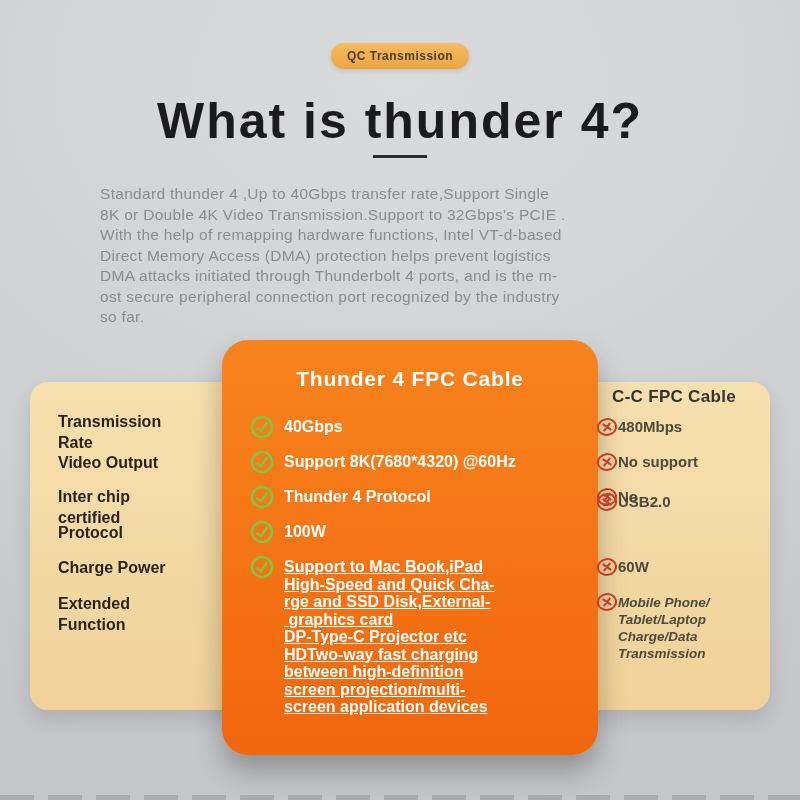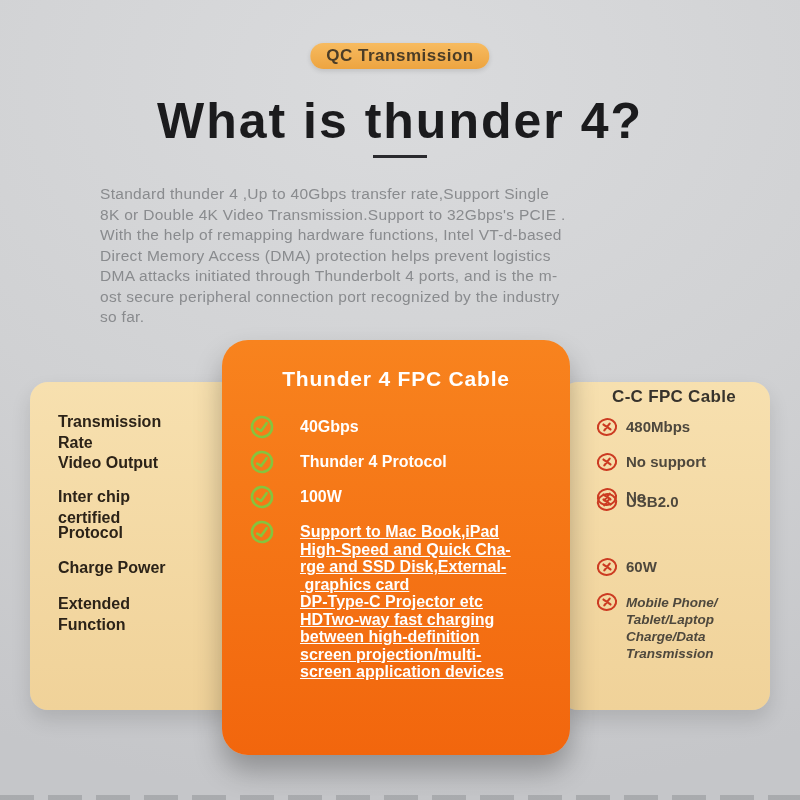--- a/index.html
+++ b/index.html
@@ -7,21 +7,21 @@
     width:800px;height:800px;position:relative;overflow:hidden;
     font-family:"Liberation Sans",sans-serif;
     background:radial-gradient(120% 90% at 50% 10%, #dadbdd 0%, #d0d1d3 55%, #c5c6c9 100%);
   }
   .pre{white-space:pre-wrap;}
   
   .badge{
     position:absolute;top:43px;left:50%;transform:translateX(-50%);
     background:linear-gradient(180deg,#f7bb60,#eda440);
     border-radius:16px;padding:3px 16px;height:20px;line-height:20px;
-    color:#4b3d27;font-weight:700;font-size:17px;letter-spacing:.5px;
+    color:#4b3d27;font-weight:700;font-size:12px;letter-spacing:.5px;
     box-shadow:0 2px 5px rgba(0,0,0,.12);
   }
   
   .page-title{
     position:absolute;top:92px;left:0;width:800px;text-align:center;
     font-size:50px;font-weight:700;color:#1b1b1d;letter-spacing:2px;margin:0;
   }
   .title-underline{
     position:absolute;top:155px;left:50%;transform:translateX(-50%);
     width:54px;height:3px;background:#2a2a2e;
@@ -35,48 +35,48 @@
   
   .panel{
     position:absolute;top:382px;width:210px;height:328px;border-radius:18px;
     background:linear-gradient(180deg,#f7e0af 0%,#f0d299 100%);
     box-shadow:0 10px 20px rgba(0,0,0,.12);
   }
   .panel-left{left:30px;}
   .panel-right{left:560px;}
   
   .thunder-card{
-    position:absolute;left:222px;top:340px;width:348px;height:415px;border-radius:26px;
+    position:absolute;left:222px;top:340px;width:376px;height:415px;border-radius:26px;
     background:linear-gradient(180deg,#f8831e 0%,#f2660d 100%);
     box-shadow:0 16px 28px rgba(0,0,0,.28);
   }
   .thunder-title{
     margin-top:27px;text-align:center;color:#ffffff;
     font-size:21px;font-weight:700;letter-spacing:.8px;
   }
   .thunder-rows{margin:24px 0 0 28px;display:flex;flex-direction:column;gap:11px;}
-  .t-row{display:flex;align-items:flex-start;min-height:24px;gap:16px;}
+  .t-row{display:flex;align-items:flex-start;min-height:24px;}
   .t-row .txt{
     margin-left:10px;color:#ffffff;font-weight:700;font-size:16px;line-height:24px;
   }
   .t-row .txt.multi{line-height:17.5px;padding-top:3px;font-size:16px;text-decoration:underline;}
   .icon-check{flex:0 0 24px;transform:rotate(-10deg);}
   
   .feature-label{
     position:absolute;left:58px;width:160px;color:#2c2318;
     font-weight:700;font-size:16px;line-height:21px;
   }
   
   .cc-title{
     position:absolute;left:578px;top:387px;width:192px;text-align:center;
     color:#37332c;font-weight:700;font-size:17px;letter-spacing:.3px;
   }
   .c-row{position:absolute;left:596px;display:flex;align-items:flex-start;width:178px;}
   .c-row .txt{
-    margin-left:8px;color:#4e483d;font-weight:700;font-size:15px;line-height:22px;
+    color:#4e483d;font-weight:700;font-size:15px;line-height:22px;
   }
   .c-row .txt.multi{font-size:13.5px;line-height:17px;padding-top:3px;font-style:italic;}
   .icon-cross{flex:0 0 22px;transform:rotate(-8deg);}
   
   .bottom-dashes{
     position:absolute;left:0;bottom:0;width:800px;height:5px;opacity:.85;
     background:repeating-linear-gradient(90deg,#a4a6a9 0 34px,rgba(0,0,0,0) 34px 48px);
   }
 </style>
 </head>
@@ -113,20 +113,27 @@
   <div class="thunder-rows">
 
     <div class="t-row">
       <svg class="icon-check" viewBox="0 0 24 24" width="24" height="24">
           <circle cx="12" cy="12" r="10" fill="none" stroke="#85c43e" stroke-width="2.6"></circle>
           <path d="M7 12.8l3.4 2.9L17.2 9" fill="none" stroke="#85c43e" stroke-width="2.6" stroke-linecap="round" stroke-linejoin="round"></path>
         </svg>
       <span class="txt">40Gbps</span>
     </div>
 
+    <div class="t-row">
+      <svg class="icon-check" viewBox="0 0 24 24" width="24" height="24">
+          <circle cx="12" cy="12" r="10" fill="none" stroke="#85c43e" stroke-width="2.6"></circle>
+          <path d="M7 12.8l3.4 2.9L17.2 9" fill="none" stroke="#85c43e" stroke-width="2.6" stroke-linecap="round" stroke-linejoin="round"></path>
+        </svg>
+      <span class="txt">Support 8K(7680*4320)  @60Hz</span>
+    </div>
 
 
     <div class="t-row">
       <svg class="icon-check" viewBox="0 0 24 24" width="24" height="24">
           <circle cx="12" cy="12" r="10" fill="none" stroke="#85c43e" stroke-width="2.6"></circle>
           <path d="M7 12.8l3.4 2.9L17.2 9" fill="none" stroke="#85c43e" stroke-width="2.6" stroke-linecap="round" stroke-linejoin="round"></path>
         </svg>
       <span class="txt">Thunder 4 Protocol</span>
     </div>
 

